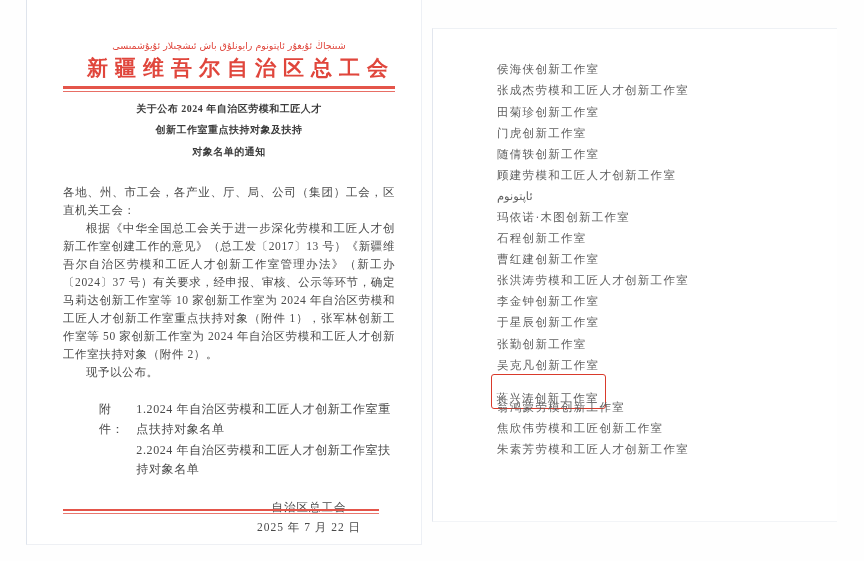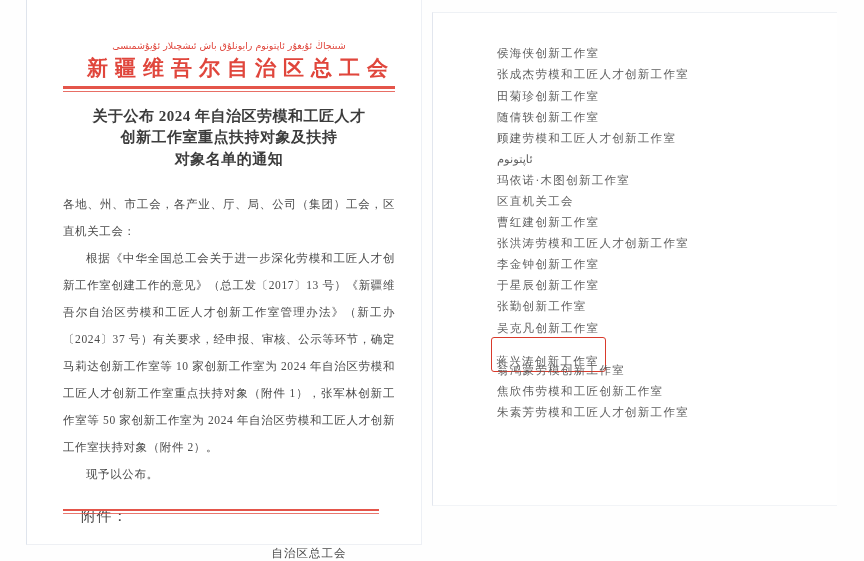--- a/index.html
+++ b/index.html
@@ -39,56 +39,56 @@
     color:var(--brand-red);
     font-size:21px;font-weight:bold;
     letter-spacing:7px;line-height:26px;
     white-space:nowrap;
   }
   .red-rule{margin-top:5px;}
   .red-rule .thick{height:2.5px;background:var(--line-red);}
   .red-rule .thin{height:1px;background:var(--line-red);margin-top:2px;opacity:.85;}
 
   .doc-title{
-    margin-top:14px;text-align:center;
+    margin-top:6px;text-align:center;
     color:var(--ink);font-weight:bold;
-    font-size:15px;line-height:21.5px;
+    font-size:10px;line-height:21.5px;
     letter-spacing:0.5px;
   }
   .doc-body{
     margin-top:21px;
     color:var(--body-ink);
-    font-size:11.5px;line-height:27px;
+    font-size:11.5px;line-height:18px;
     text-align:justify;letter-spacing:0.6px;
   }
   .doc-body .indent{text-indent:2em;}
   .attachments{
-    margin-top:19px;margin-left:18px;
+    margin-top:19px;margin-left:36px;
     display:flex;
     color:var(--body-ink);
-    font-size:15px;line-height:19.8px;letter-spacing:0.6px;
+    font-size:12px;line-height:19.8px;letter-spacing:0.6px;
   }
   .attachments .att-items{width:262px;}
   .attachments .att-item{margin-bottom:1px;}
   .signature{
     margin-top:16px;
     margin-left:auto;margin-right:34px;
     width:fit-content;text-align:center;
     color:var(--body-ink);
     font-size:11.5px;line-height:20px;letter-spacing:1px;
   }
   .bottom-rule{
     position:absolute;left:36px;top:517px;width:316px;
   }
   .bottom-rule .thick{height:2px;background:var(--line-red);}
   .bottom-rule .thin{height:1px;background:var(--line-red);margin-top:2px;opacity:.8;}
 
   
   .page-right{
-    position:absolute;left:432px;top:12px;width:405px;height:494px;
+    position:absolute;left:432px;top:28px;width:405px;height:494px;
     background:#ffffff;
     border-left:1px solid #e2e6ee;
     border-top:1px solid #eef1f5;
     border-bottom:1px solid #f2f4f7;
     padding:29px 20px 0 64px;
   }
   .workshop-list{list-style:none;}
   .workshop-list .list-item{
     height:21.1px;
     font-size:11.5px;color:var(--list-ink);
@@ -123,43 +123,48 @@
     </div>
 
     <div class="doc-body">
       <div>各地、州、市工会，各产业、厅、局、公司（集团）工会，区直机关工会：</div>
       <div class="indent">根据《中华全国总工会关于进一步深化劳模和工匠人才创新工作室创建工作的意见》（总工发〔2017〕13 号）《新疆维吾尔自治区劳模和工匠人才创新工作室管理办法》（新工办〔2024〕37 号）有关要求，经申报、审核、公示等环节，确定马莉达创新工作室等 10 家创新工作室为 2024 年自治区劳模和工匠人才创新工作室重点扶持对象（附件 1），张军林创新工作室等 50 家创新工作室为 2024 年自治区劳模和工匠人才创新工作室扶持对象（附件 2）。</div>
       <div class="indent">现予以公布。</div>
     </div>
 
     <div class="attachments">
       <div>附件：</div>
+      <div class="att-items">
+          <div class="att-item">1.2024 年自治区劳模和工匠人才创新工作室重点扶持对象名单</div>
+          <div class="att-item">2.2024 年自治区劳模和工匠人才创新工作室扶持对象名单</div>
+        </div>
     </div>
 
     <div class="signature">
       <div>自治区总工会</div>
       <div>2025 年 7 月 22 日</div>
     </div>
 
     <div class="bottom-rule">
       <div class="thick"></div>
       <div class="thin"></div>
     </div>
   </div>
 
   <div class="page-right">
     <ul class="workshop-list">
         <li class="list-item"><span>侯海侠创新工作室</span></li>
         <li class="list-item"><span>张成杰劳模和工匠人才创新工作室</span></li>
         <li class="list-item"><span>田菊珍创新工作室</span></li>
+        <li class="list-item"><span>门虎创新工作室</span></li>
         <li class="list-item"><span>随倩轶创新工作室</span></li>
         <li class="list-item"><span>顾建劳模和工匠人才创新工作室</span></li>
         <li class="list-item"><span>ئاپتونوم</span></li>
         <li class="list-item"><span>玛依诺·木图创新工作室</span></li>
-        <li class="list-item"><span>区直机关工会</span></li>
+        <li class="list-item"><span>石程创新工作室</span></li>
         <li class="list-item"><span>曹红建创新工作室</span></li>
         <li class="list-item"><span>张洪涛劳模和工匠人才创新工作室</span></li>
         <li class="list-item"><span>李金钟创新工作室</span></li>
         <li class="list-item"><span>于星辰创新工作室</span></li>
         <li class="list-item"><span>张勤创新工作室</span></li>
         <li class="list-item"><span>吴克凡创新工作室</span></li>
         <li class="list-item highlighted"><span>蒋兴涛创新工作室</span></li>
         <li class="list-item"><span>翁鸿蒙劳模创新工作室</span></li>
         <li class="list-item"><span>焦欣伟劳模和工匠创新工作室</span></li>
         <li class="list-item"><span>朱素芳劳模和工匠人才创新工作室</span></li>

